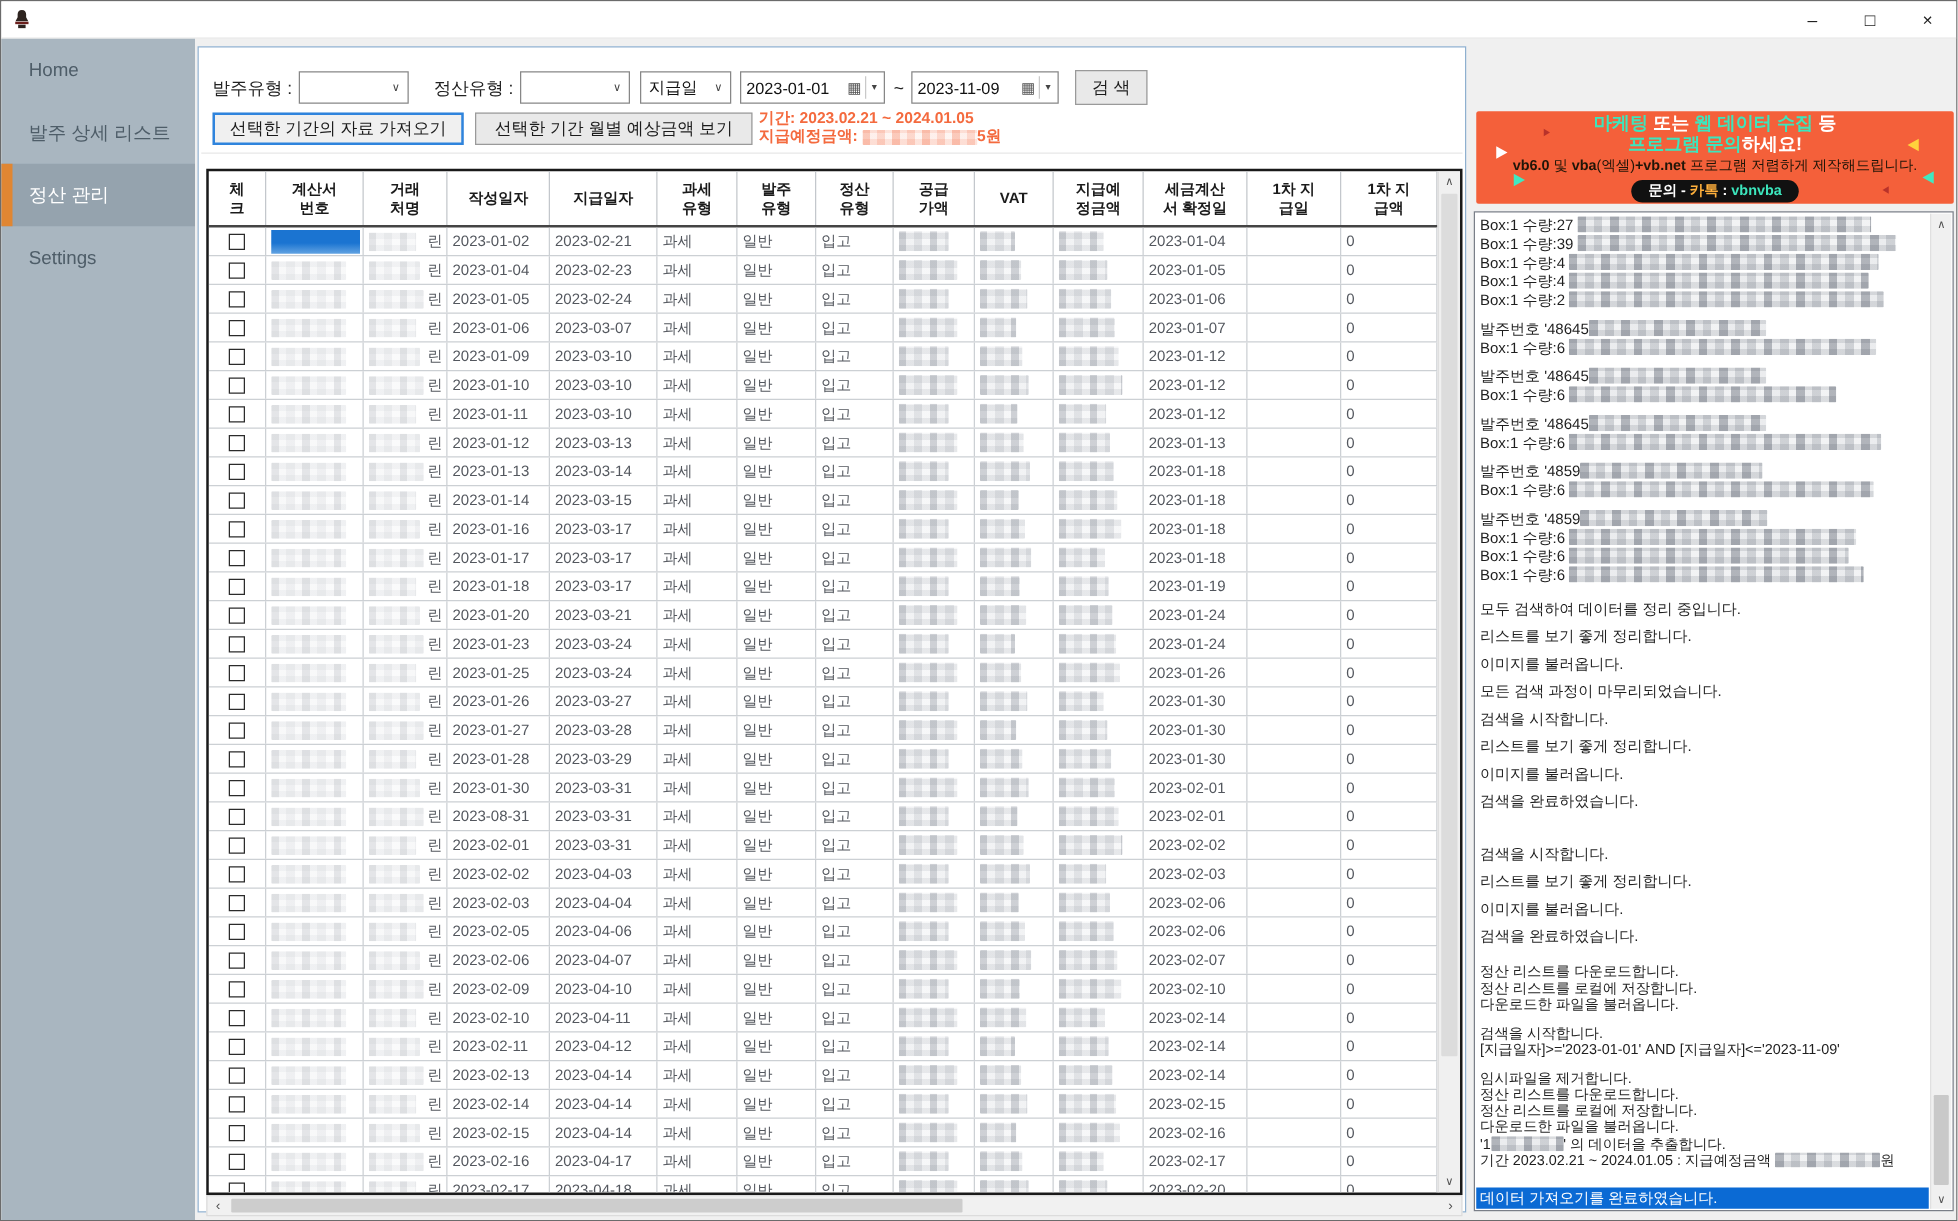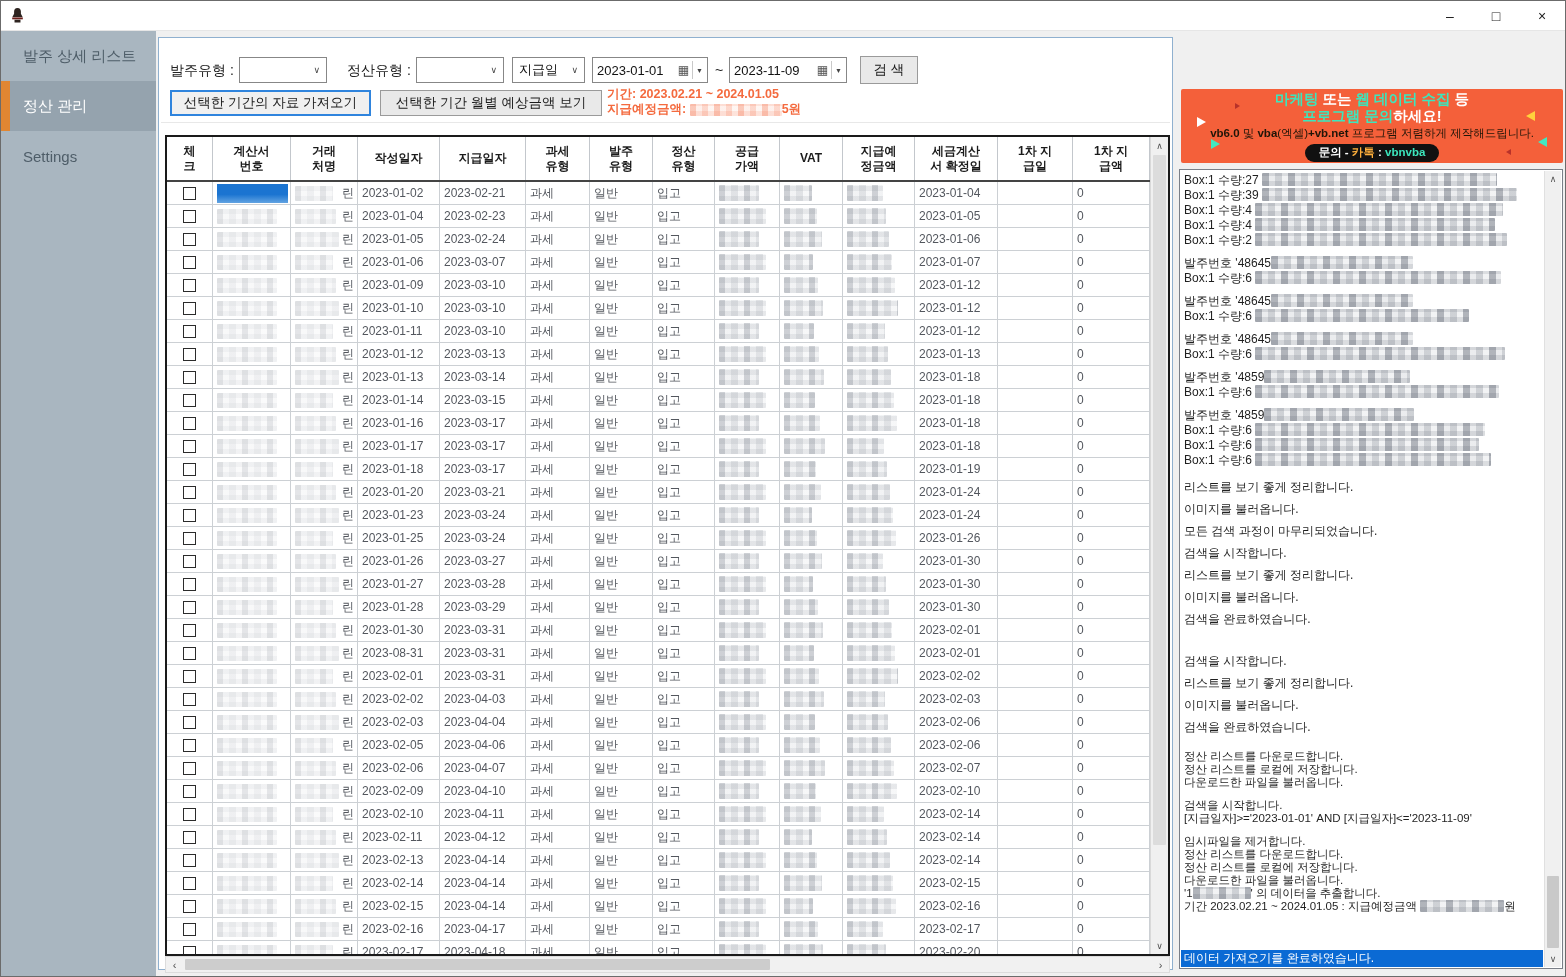--- a/index.html
+++ b/index.html
@@ -101,20 +101,21 @@
       <rect x="5.2" y="12" width="5.6" height="2.6" fill="#2e2420"></rect>
     </svg>
     <div class="win-controls">
       <div class="win-btn">–</div>
       <div class="win-btn">□</div>
       <div class="win-btn">×</div>
     </div>
   </div>
 
   <nav class="sidebar">
+      <div class="side-item">Home</div>
       <div class="side-item">발주 상세 리스트</div>
       <div class="side-item sel">정산 관리</div>
       <div class="side-item">Settings</div>
     </nav>
 
   <section class="content">
     <span class="flabel" style="left:11px;top:24px;">발주유형 :</span>
     <div class="select" style="left:80px;top:19px;width:88px;">
       <span></span>
         <span class="chev">∨</span>
@@ -1217,20 +1218,21 @@
         <div class="lb"><span>Box:1 수량:6 </span><span class="px dk" style="width: 250px; height: 13px; vertical-align: -2px;"></span></div>
         <div class="lg"></div>
         <div class="lb"><span>발주번호 '4859</span><span class="px dk" style="width: 146px; height: 13px; vertical-align: -2px;"></span></div>
         <div class="lb"><span>Box:1 수량:6 </span><span class="px dk" style="width: 244px; height: 13px; vertical-align: -2px;"></span></div>
         <div class="lg"></div>
         <div class="lb"><span>발주번호 '4859</span><span class="px dk" style="width: 150px; height: 13px; vertical-align: -2px;"></span></div>
         <div class="lb"><span>Box:1 수량:6 </span><span class="px dk" style="width: 230px; height: 13px; vertical-align: -2px;"></span></div>
         <div class="lb"><span>Box:1 수량:6 </span><span class="px dk" style="width: 224px; height: 13px; vertical-align: -2px;"></span></div>
         <div class="lb"><span>Box:1 수량:6 </span><span class="px dk" style="width: 236px; height: 13px; vertical-align: -2px;"></span></div>
         <div class="lg"></div>
+        <div class="lm">모두 검색하여 데이터를 정리 중입니다.</div>
         <div class="lm">리스트를 보기 좋게 정리합니다.</div>
         <div class="lm">이미지를 불러옵니다.</div>
         <div class="lm">모든 검색 과정이 마무리되었습니다.</div>
         <div class="lm">검색을 시작합니다.</div>
         <div class="lm">리스트를 보기 좋게 정리합니다.</div>
         <div class="lm">이미지를 불러옵니다.</div>
         <div class="lm">검색을 완료하였습니다.</div>
         <div class="lg" style="height: 20px;"></div>
         <div class="lm">검색을 시작합니다.</div>
         <div class="lm">리스트를 보기 좋게 정리합니다.</div>

